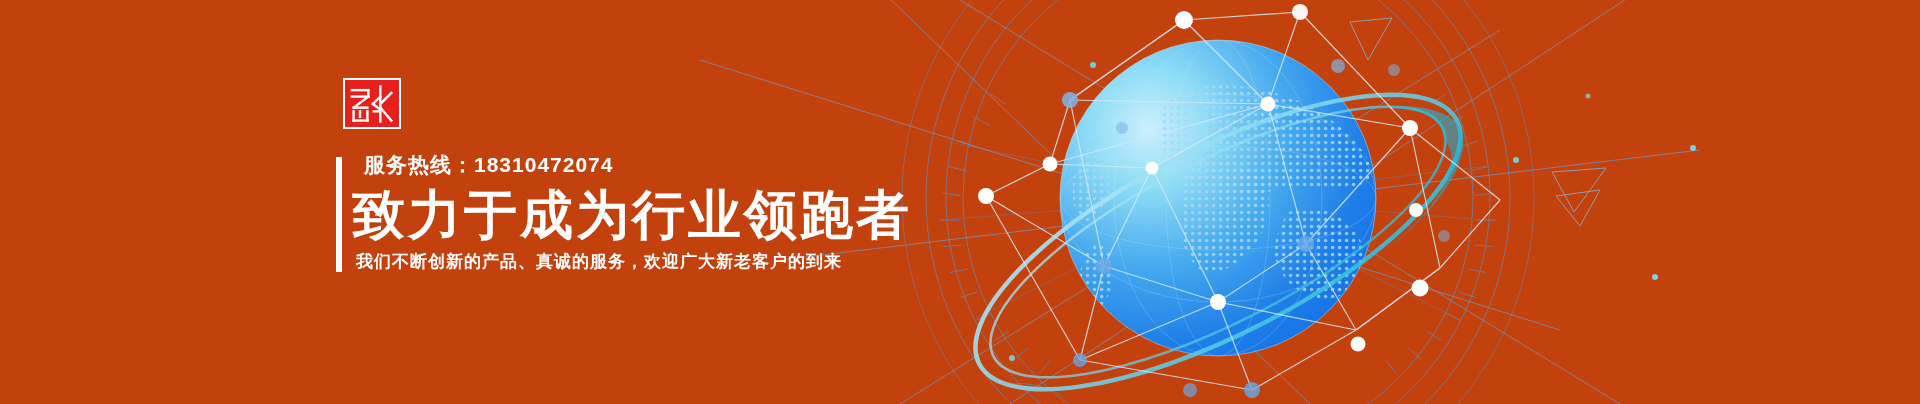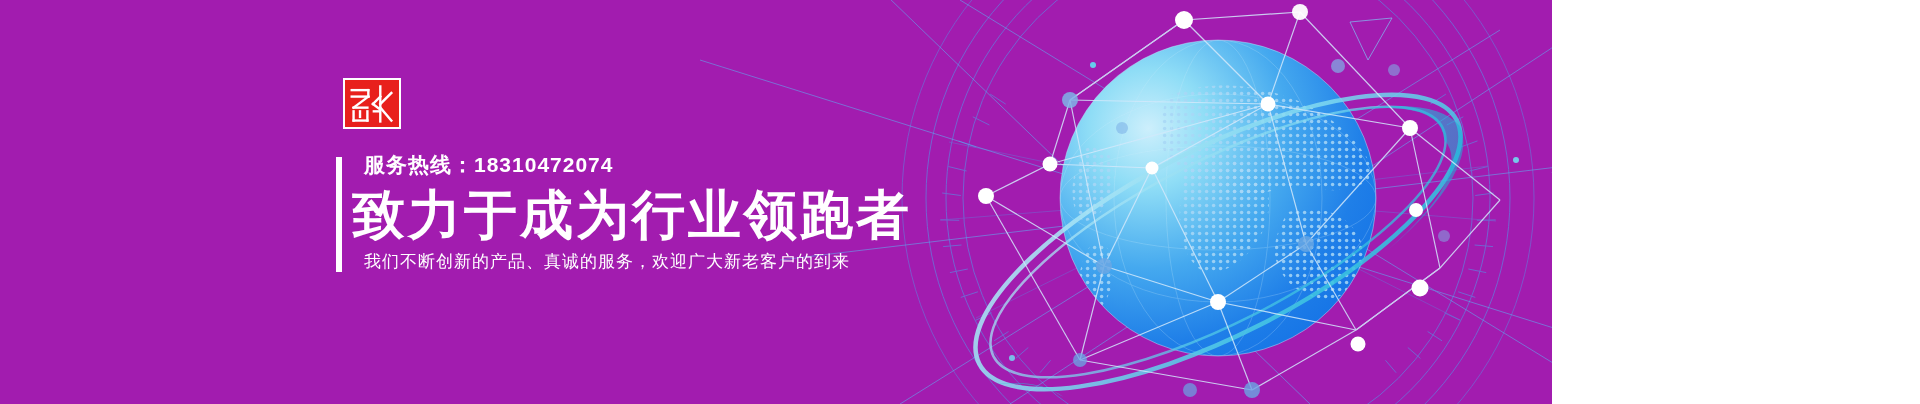--- a/index.html
+++ b/index.html
@@ -3,22 +3,22 @@
 <meta charset="utf-8">
 <style>
   * { margin:0; padding:0; box-sizing:border-box; }
   html, body {
     width:1920px; height:404px;
     overflow:hidden;
     font-family:"Liberation Sans","DejaVu Sans",sans-serif;
   }
   #banner {
     position:relative;
-    width:1552px; height:404px;
-    background:#a21caf;
+    width:1920px; height:404px;
+    background:#c2410c;
     overflow:hidden;
   }
   
   #graphic {
     position:absolute;
     top:0; left:0;
     width:1920px; height:404px;
     pointer-events:none;
   }
   
@@ -59,25 +59,25 @@
     margin-left:16px;
     margin-top:6px;
     color:#ffffff;
     font-size:53px;
     font-weight:bold;
     letter-spacing:3px;
     line-height:62px;
     white-space:nowrap;
   }
   #subtitle {
-    margin-left:28px;
+    margin-left:20px;
     margin-top:4px;
     color:#ffffff;
     font-size:17px;
-    font-weight:normal;
+    font-weight:bold;
     letter-spacing:1px;
     line-height:24px;
     white-space:nowrap;
   }
 </style>
 </head>
 <body>
 
 <div id="banner">
 

